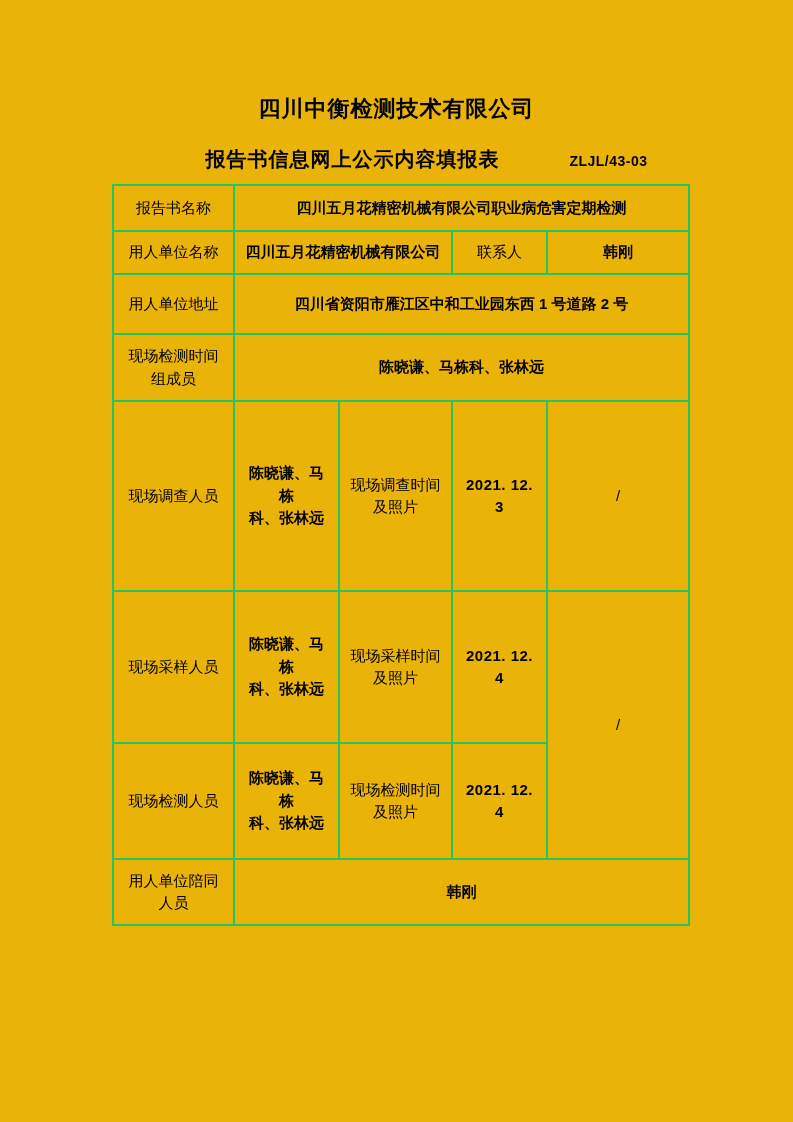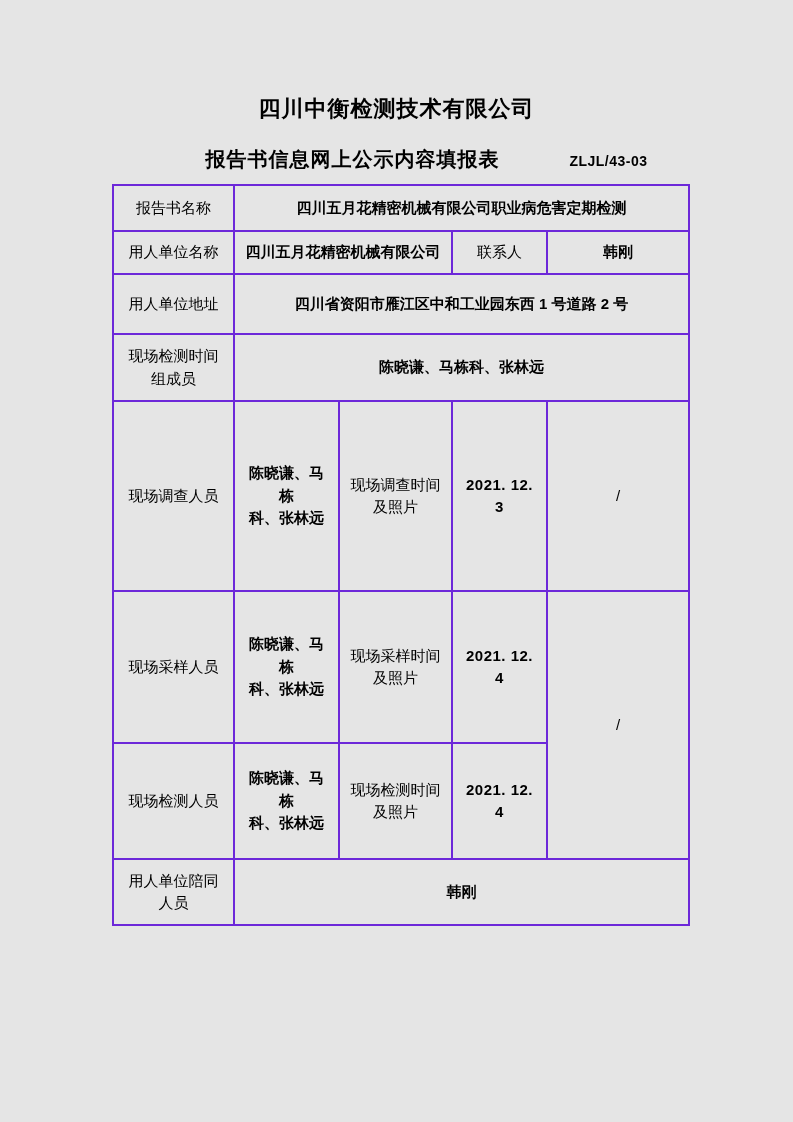--- a/index.html
+++ b/index.html
@@ -4,21 +4,21 @@
 <style>
   html, body {
     margin: 0;
     padding: 0;
     background: #ffffff;
   }
   .page {
     position: relative;
     width: 793px;
     height: 1122px;
-    background: #e5e5e5;
+    background: #eab308;
     color: #000000;
     font-family: "Liberation Sans", "DejaVu Sans", sans-serif;
     overflow: hidden;
   }
   .header {
     padding-top: 96px;
     text-align: center;
   }
   .doc-title {
     font-size: 22px;
@@ -47,21 +47,21 @@
     font-weight: bold;
     letter-spacing: 0.5px;
   }
   table.form-table {
     border-collapse: collapse;
     table-layout: fixed;
     width: 576px;
     margin: 14px 0 0 112px;
   }
   table.form-table td {
-    border: 2px solid #6d28d9;
+    border: 2px solid #22c55e;
     text-align: center;
     vertical-align: middle;
     font-size: 15px;
     padding: 2px 7px;
     line-height: 1.5;
   }
   .bold { font-weight: bold; }
   .pre { white-space: pre-line; }
   .date { letter-spacing: 0.5px; }
   tr.r1 { height: 46px; }

